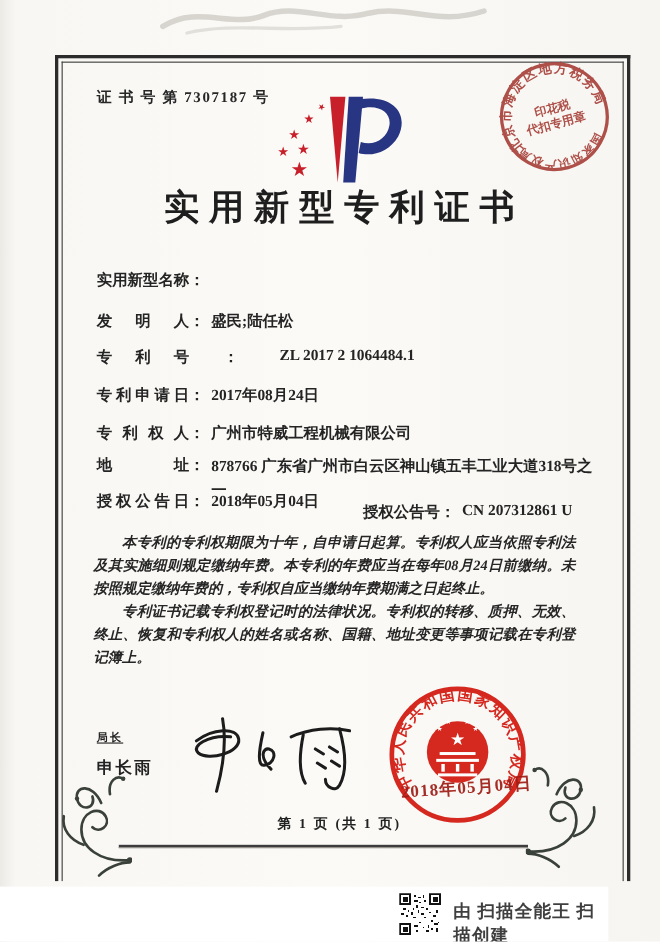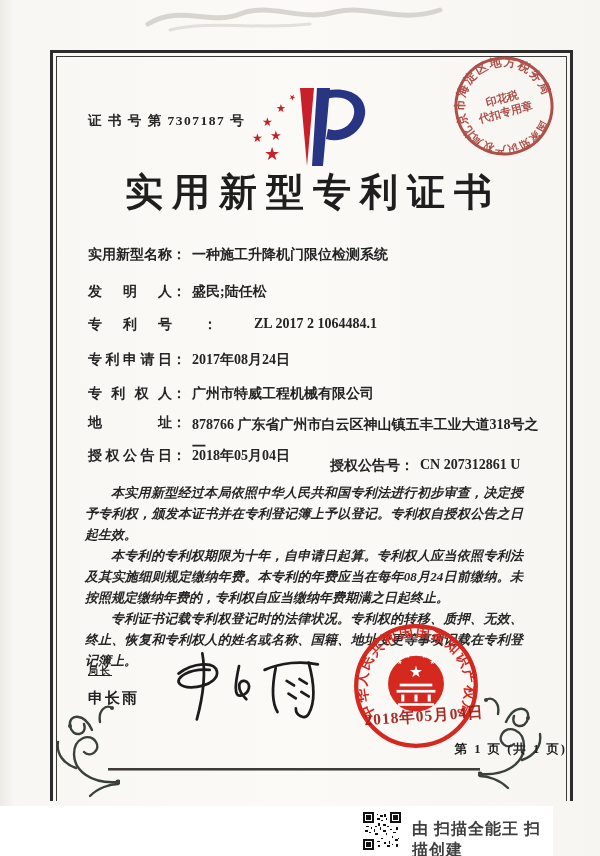--- a/index.html
+++ b/index.html
@@ -12,23 +12,23 @@
   
   .frame{
     left:50px;top:50px;width:517px;height:748px;
     border-top:3px solid #2c2c2c;border-left:3px solid #2c2c2c;border-right:3px solid #2c2c2c;
     background:transparent;
   }
   .frame-inner{
     position:absolute;left:3px;top:3px;right:3px;bottom:0;
     border-top:1px solid #3a3a3a;border-left:1px solid #3a3a3a;border-right:1px solid #3a3a3a;
   }
-  .cert-no{left:88px;top:80px;font-size:13.5px;font-weight:700;letter-spacing:1.5px;color:#262626;margin-top:32px;}
+  .cert-no{left:88px;top:80px;font-size:13.5px;font-weight:700;letter-spacing:1.5px;color:#262626;}
   .logo{left:238px;top:84px;width:130px;height:84px;}
-  .title{left:50px;top:167px;width:517px;text-align:center;font-size:38px;font-weight:700;
+  .title{left:50px;top:167px;width:517px;text-align:center;font-size:32px;font-weight:700;
          letter-spacing:9px;text-indent:9px;color:#1e1e1e;}
   
   .field-row{left:88px;font-size:14px;font-weight:700;color:#242424;display:flex;}
   .f-label{display:inline-block;width:84px;text-align:justify;text-align-last:justify;flex:none;}
   .f-colon{flex:none;margin-right:6px;}
   .f-value{display:inline-block;}
   .row-name{top:246px;}
   .row-inventor{top:283px;}
   .row-patentno{top:316px;gap:31px;}
   .row-filing{top:351px;}
@@ -46,21 +46,21 @@
   .director-title{left:88px;top:664px;font-size:10px;font-weight:700;letter-spacing:2px;text-decoration:underline;}
   .director-name{left:88px;top:689px;font-size:15px;font-weight:700;letter-spacing:2px;}
   .signature{left:162px;top:646px;width:165px;height:78px;}
   
   .office-seal{left:350px;top:620px;width:132px;height:132px;}
   .seal-date{left:344px;top:706px;width:160px;text-align:center;font-size:15.5px;font-weight:700;
              color:#a01d17;letter-spacing:1px;transform:rotate(-4deg);opacity:.93;}
   
   .tax-seal{left:448px;top:50px;width:112px;height:112px;transform:rotate(-15deg);opacity:.92;}
   
-  .page-indicator{left:50px;top:741px;width:517px;text-align:right;font-size:12.5px;font-weight:700;letter-spacing:2px;}
+  .page-indicator{left:50px;top:741px;width:517px;text-align:center;font-size:12.5px;font-weight:700;letter-spacing:2px;}
   
   .orn-line{left:108px;top:768px;width:372px;height:2px;background:#3d3d3d;border-bottom:1px solid #96938d;}
   .flourish{width:80px;height:98px;}
   .flourish-left{left:40px;top:704px;}
   .flourish-right{left:478px;top:696px;transform:scaleX(-1);}
   
   .ghost{left:140px;top:0;width:330px;height:34px;opacity:.55;}
   
   .scan-footer{left:0;top:806px;width:553px;height:50px;background:#ffffff;}
   .qr{position:absolute;left:363px;top:6px;width:38px;height:38px;}
@@ -92,21 +92,20 @@
   <polygon points="62,4 76,4 69,82" fill="#c8202a"></polygon>
   <polygon points="79,4 92,4 85,82 74,82" fill="#283583"></polygon>
   <path d="M90,6 C120,2 134,20 124,40 C116,54 100,59 88,55 L90,45 C102,49 114,42 116,30 C118,18 106,10 89,15 Z" fill="#283583"></path>
 </svg>
 
 <div class="abs title">实用新型专利证书</div>
 
 <div class="abs field-row row-name">
   <span class="f-label">实用新型名称</span>
     <span class="f-colon">：</span>
-    <span class="f-value">一种施工升降机门限位检测系统</span>
 </div>
 <div class="abs field-row row-inventor">
   <span class="f-label">发明人</span>
     <span class="f-colon">：</span>
     <span class="f-value">盛民;陆任松</span>
 </div>
 <div class="abs field-row row-patentno">
   <span class="f-label">专利号</span>
     <span class="f-colon">：</span>
     <span class="f-value">ZL 2017 2 1064484.1</span>
@@ -131,21 +130,20 @@
     <span class="f-colon">：</span>
     <span class="f-value">2018年05月04日</span>
 </div>
 <div class="abs field-row row-grantno">
   <span class="f-label">授权公告号</span>
     <span class="f-colon">：</span>
     <span class="f-value">CN 207312861 U</span>
 </div>
 
 <div class="abs paras">
-  <p>本实用新型经过本局依照中华人民共和国专利法进行初步审查，决定授予专利权，颁发本证书并在专利登记簿上予以登记。专利权自授权公告之日起生效。</p>
   <p>本专利的专利权期限为十年，自申请日起算。专利权人应当依照专利法及其实施细则规定缴纳年费。本专利的年费应当在每年08月24日前缴纳。未按照规定缴纳年费的，专利权自应当缴纳年费期满之日起终止。</p>
   <p>专利证书记载专利权登记时的法律状况。专利权的转移、质押、无效、终止、恢复和专利权人的姓名或名称、国籍、地址变更等事项记载在专利登记簿上。</p>
 </div>
 
 <div class="abs director-title">局长</div>
 <div class="abs director-name">申长雨</div>
 
 <svg class="abs signature" viewBox="0 0 180 85">
   <g fill="none" stroke="#1c1c1c" stroke-width="3" stroke-linecap="round">
     <path d="M18,30 C34,18 58,16 60,28 C62,42 30,50 20,42 C12,35 30,24 52,26"></path>

